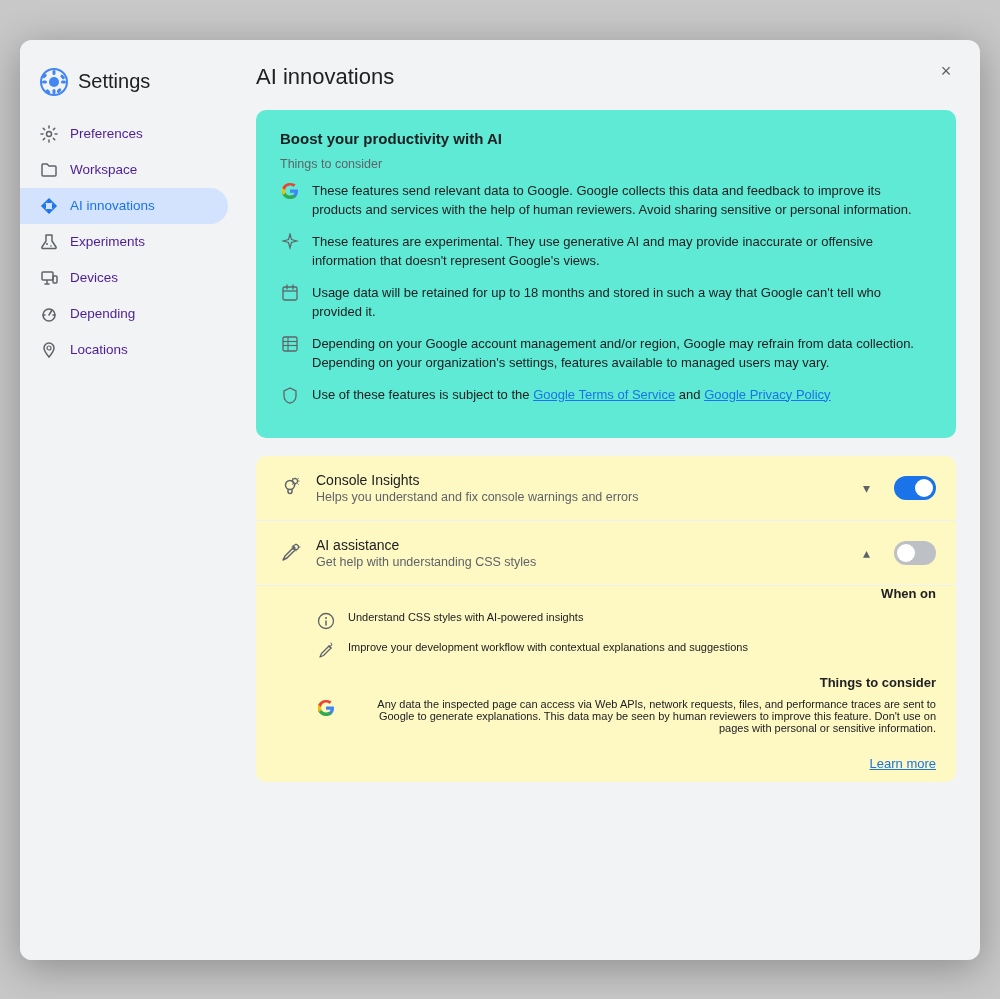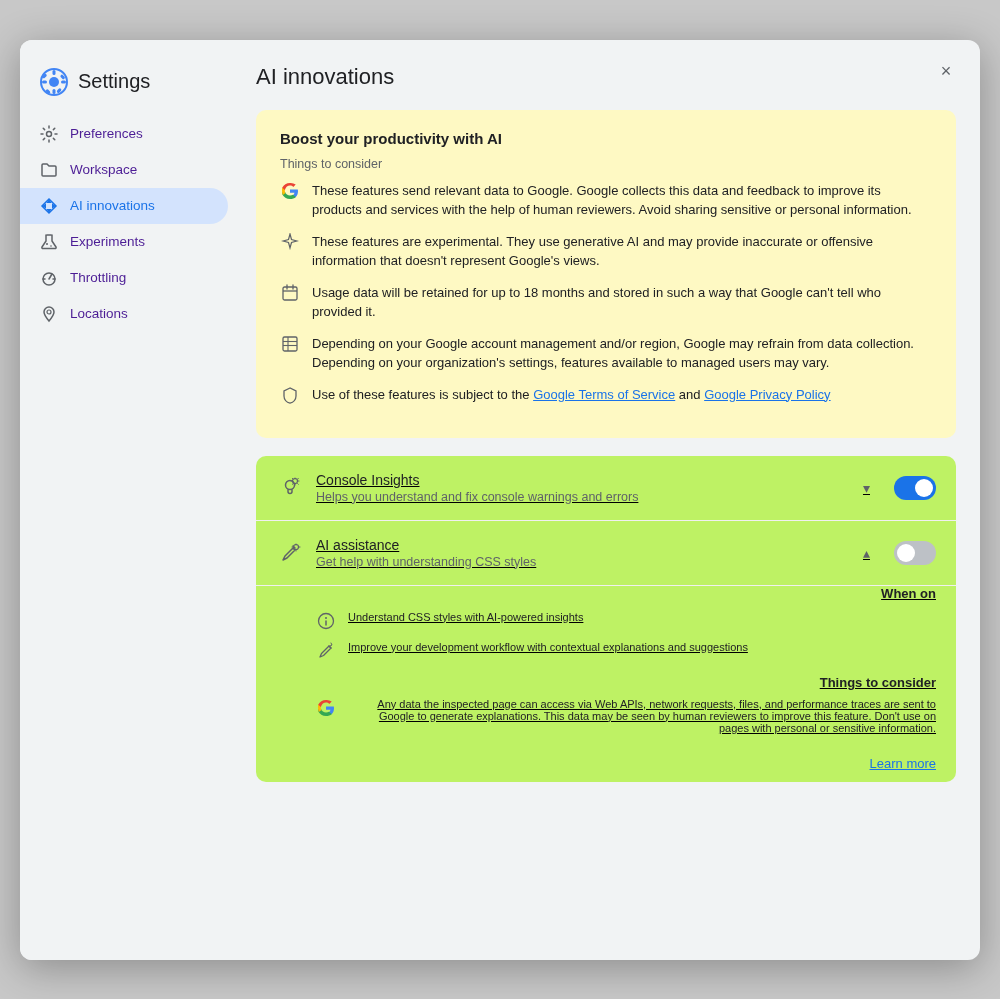--- a/index.html
+++ b/index.html
@@ -91,21 +91,21 @@
       overflow-y: auto;
     }
     .page-title {
       font-size: 22px;
       font-weight: 400;
       color: #202124;
       margin-bottom: 20px;
     }
     
     .info-card {
-      background: #fef9c3;
+      background: #5eead4;
       border-radius: 10px;
       padding: 20px 24px;
       margin-bottom: 18px;
     }
     .info-card-title {
       font-size: 15px;
       font-weight: 600;
       color: #202124;
       margin-bottom: 10px;
     }
@@ -132,25 +132,24 @@
       align-items: flex-start;
       justify-content: center;
       font-size: 15px;
     }
     .info-card a {
       color: #1a73e8;
       text-decoration: underline;
     }
     
     .settings-card {
-      background: #bef264;
+      background: #fef9c3;
       border-radius: 10px;
       margin-bottom: 18px;
       overflow: hidden;
-      text-decoration: underline;
     }
     .setting-row {
       display: flex;
       align-items: center;
       padding: 16px 20px;
       border-bottom: 1px solid #f0f0f0;
       gap: 12px;
     }
     .setting-row:last-child { border-bottom: none; }
     .setting-icon {
@@ -314,31 +313,42 @@
           <svg width="18" height="18" viewBox="0 0 18 18" fill="none">
             <path d="M7 2h4M6 2v6L2 14a1 1 0 00.9 1.5h12.2A1 1 0 0016 14l-4-6V2" stroke="#5f6368" stroke-width="1.5" stroke-linecap="round" stroke-linejoin="round"></path>
             <circle cx="7" cy="11" r="1" fill="#5f6368"></circle>
             <circle cx="11" cy="13" r="0.8" fill="#5f6368"></circle>
           </svg>
         </span>
         <span>Experiments</span>
       </div>
 
 
+      <div class="sidebar-item">
+        <span class="icon">
+          <svg width="18" height="18" viewBox="0 0 18 18" fill="none">
+            <rect x="2" y="3" width="11" height="8" rx="1" stroke="#5f6368" stroke-width="1.5"></rect>
+            <rect x="13" y="7" width="4" height="7" rx="1" stroke="#5f6368" stroke-width="1.5"></rect>
+            <line x1="5" y1="15" x2="9" y2="15" stroke="#5f6368" stroke-width="1.5" stroke-linecap="round"></line>
+            <line x1="7" y1="11" x2="7" y2="15" stroke="#5f6368" stroke-width="1.5"></line>
+          </svg>
+        </span>
+        <span>Devices</span>
+      </div>
 
       <div class="sidebar-item">
         <span class="icon">
           <svg width="18" height="18" viewBox="0 0 18 18" fill="none">
             <circle cx="9" cy="10" r="6" stroke="#5f6368" stroke-width="1.5"></circle>
             <path d="M9 10L12 5" stroke="#5f6368" stroke-width="1.5" stroke-linecap="round"></path>
             <line x1="3" y1="10" x2="5" y2="10" stroke="#5f6368" stroke-width="1.5" stroke-linecap="round"></line>
             <line x1="13" y1="10" x2="15" y2="10" stroke="#5f6368" stroke-width="1.5" stroke-linecap="round"></line>
           </svg>
         </span>
-        <span>Throttling</span>
+        <span>Depending</span>
       </div>
 
       <div class="sidebar-item">
         <span class="icon">
           <svg width="18" height="18" viewBox="0 0 18 18" fill="none">
             <path d="M9 2a5 5 0 015 5c0 3-5 9-5 9S4 10 4 7a5 5 0 015-5z" stroke="#5f6368" stroke-width="1.5"></path>
             <circle cx="9" cy="7" r="2" stroke="#5f6368" stroke-width="1.2"></circle>
           </svg>
         </span>
         <span>Locations</span>

